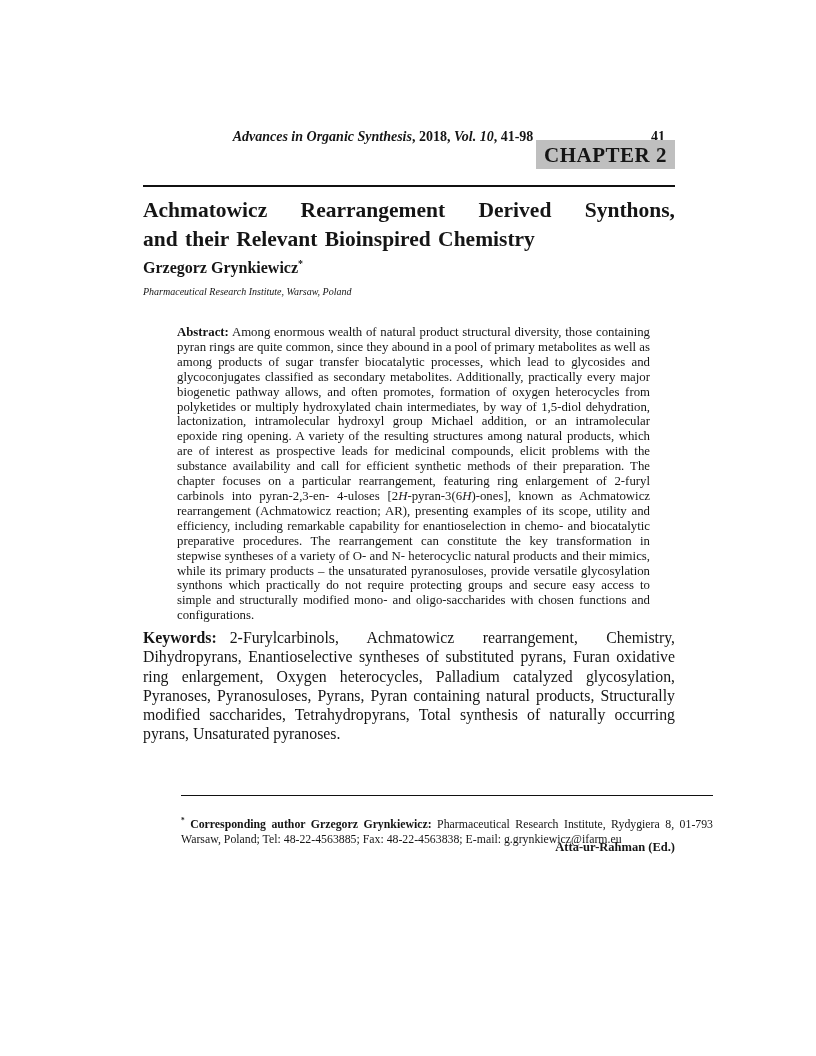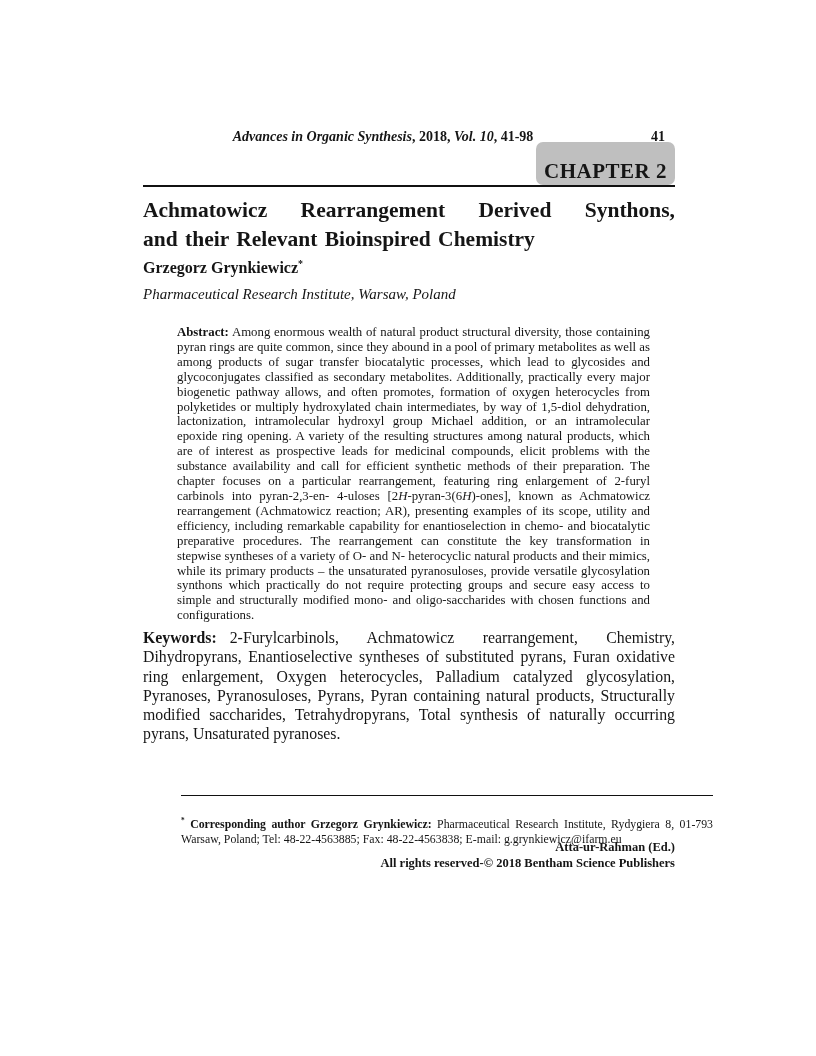--- a/index.html
+++ b/index.html
@@ -19,37 +19,36 @@
   .block { position: absolute; width: 100%; }
 
   
   .running-header { top: 129px; height: 18px; font-size: 14px; }
   .journal-citation { text-align: center; padding-right: 52px; white-space: nowrap; }
   .page-number { position: absolute; right: 10px; top: 0; font-weight: bold; }
 
   
   .chapter-strip { top: 150px; height: 37px; border-bottom: 2px solid #111; }
   .chapter-badge {
-    position: absolute; right: 0; bottom: 0;
+    position: absolute; right: 0; bottom: 16px;
     background: #bfbfbf;
     font-size: 21px; font-weight: bold;
-    padding: 17px 8px 1px 8px;
+    padding: 3px 8px 1px 8px;
     letter-spacing: 0.5px;
     white-space: nowrap;
-    border-radius: 7px;
   }
 
   
   .chapter-title { top: 196px; font-size: 21.5px; font-weight: bold; line-height: 28.5px; }
   .title-l1 { text-align: justify; text-align-last: justify; }
   .title-l2 { text-align: left; word-spacing: 2px; }
 
   
   .author-line { top: 259px; font-size: 16px; font-weight: bold; }
-  .affiliation-line { top: 286px; font-size: 15px; font-style: italic; }
+  .affiliation-line { top: 286px; font-size: 10px; font-style: italic; }
 
   
   .abstract-block {
     top: 325px; left: 34px; width: 473px;
     font-size: 12.8px; line-height: 14.9px;
     text-align: justify;
   }
   .abs-label { font-weight: bold; }
 
   
@@ -115,16 +114,15 @@
     <span class="kw-label">Keywords:</span><span>2-Furylcarbinols, Achmatowicz rearrangement, Chemistry, Dihydropyrans, Enantioselective syntheses of substituted pyrans, Furan oxidative ring enlargement, Oxygen heterocycles, Palladium catalyzed glycosylation, Pyranoses, Pyranosuloses, Pyrans, Pyran containing natural products, Structurally modified saccharides, Tetrahydropyrans, Total synthesis of naturally occurring pyrans, Unsaturated pyranoses.</span>
   </div>
 
   <div class="block footnote-block">
     <span class="sup fn-label">*</span>
     <span class="fn-label">Corresponding author Grzegorz Grynkiewicz:</span><span> Pharmaceutical Research Institute, Rydygiera 8, 01-793 Warsaw, Poland; Tel: 48-22-4563885; Fax: 48-22-4563838; E-mail: g.grynkiewicz@ifarm.eu</span>
   </div>
 
   <div class="block footer-block">
     <div>Atta-ur-Rahman (Ed.)</div>
-    <div>All rights reserved-© 2018 Bentham Science Publishers</div>
   </div>
 
 </div>
 
 </body></html>

